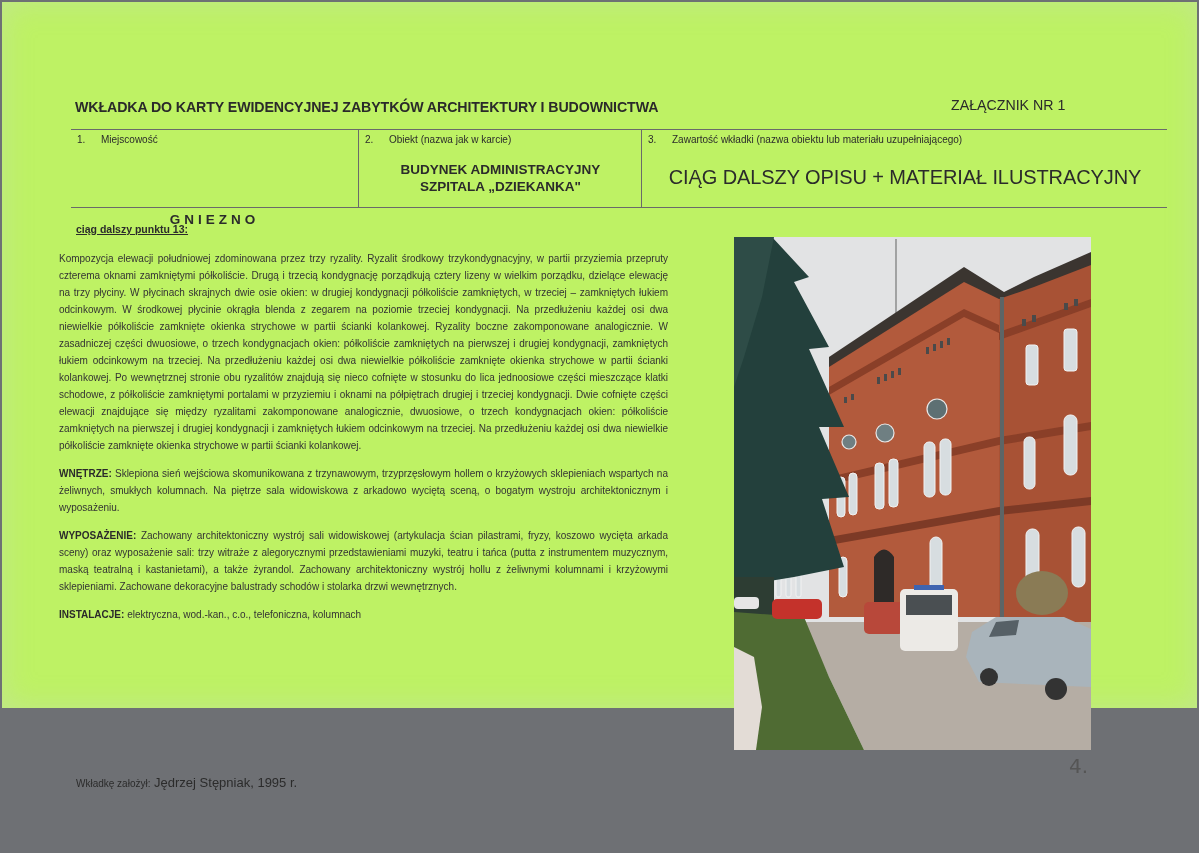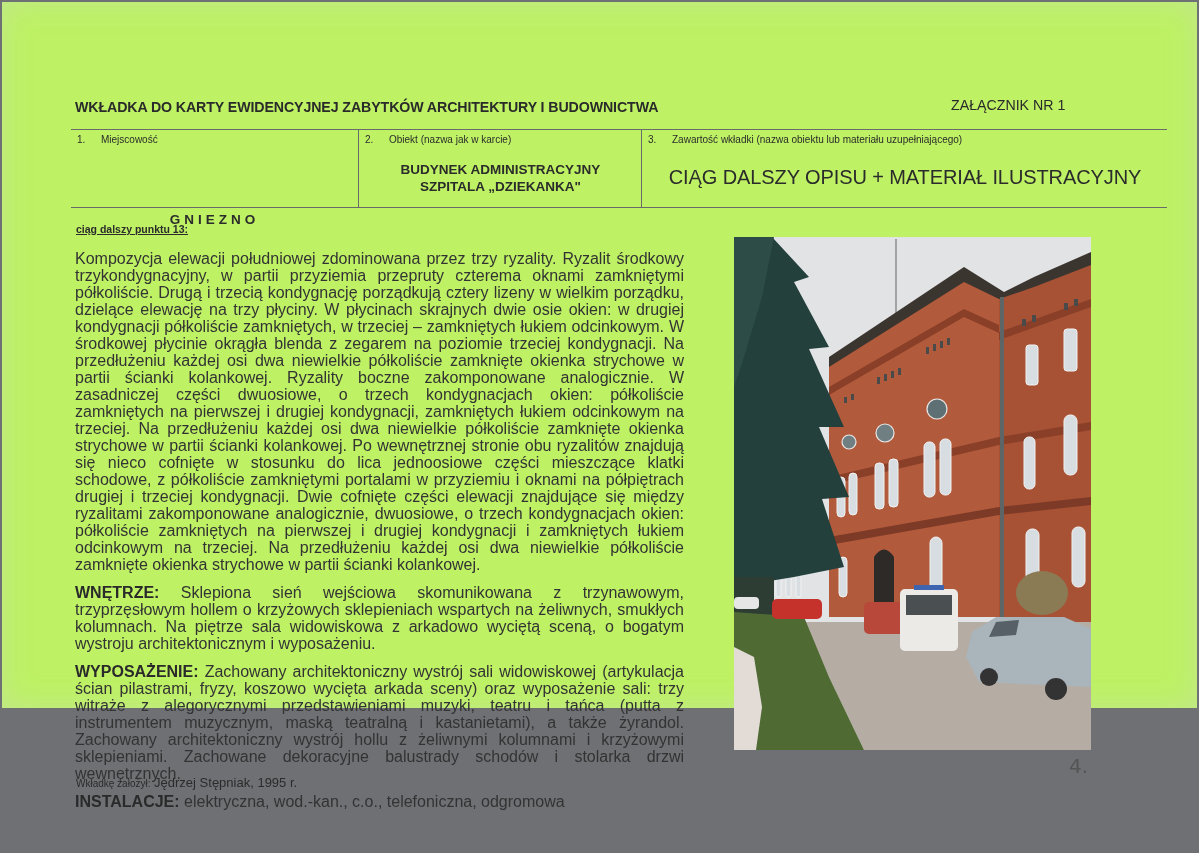--- a/index.html
+++ b/index.html
@@ -37,22 +37,22 @@
       font-size: 13.5px;
     }
     .c1 .val { font-weight: bold; letter-spacing: 4px; top: 36px; margin-top: 46px; }
     .c2 .val { font-weight: bold; line-height: 17px; top: 31px; }
     .c3 .val { font-size: 20px; top: 36px; letter-spacing: -0.1px; }
     .subhead {
       position: absolute; left: 74px; top: 221px;
       font-size: 10.5px; font-weight: bold; text-decoration: underline; text-align: center;
     }
     .body-text {
-      position: absolute; left: 73px; top: 248px; width: 609px;
-      font-size: 16px; line-height: 17px; text-align: justify;
+      position: absolute; left: 57px; top: 248px; width: 609px;
+      font-size: 10px; line-height: 17px; text-align: justify;
       color: #333;
     }
     .body-text p { margin: 0 0 11px 0; }
     .body-text b { color: #2a2a2a; }
     .author {
       position: absolute; left: 74px; top: 773px; font-size: 13px;
     }
     .author .small { font-size: 10px; }
     .photo {
       position: absolute; left: 732px; top: 235px; width: 357px; height: 513px;
@@ -92,21 +92,21 @@
       <div class="val">CIĄG DALSZY OPISU + MATERIAŁ ILUSTRACYJNY</div>
     </div>
   </div>
 
   <div class="subhead">ciąg dalszy punktu 13:</div>
 
   <div class="body-text">
     <p>Kompozycja elewacji południowej zdominowana przez trzy ryzality. Ryzalit środkowy trzykondygnacyjny, w partii przyziemia przepruty czterema oknami zamkniętymi półkoliście. Drugą i trzecią kondygnację porządkują cztery lizeny w wielkim porządku, dzielące elewację na trzy płyciny. W płycinach skrajnych dwie osie okien: w drugiej kondygnacji półkoliście zamkniętych, w trzeciej – zamkniętych łukiem odcinkowym. W środkowej płycinie okrągła blenda z zegarem na poziomie trzeciej kondygnacji. Na przedłużeniu każdej osi dwa niewielkie półkoliście zamknięte okienka strychowe w partii ścianki kolankowej. Ryzality boczne zakomponowane analogicznie. W zasadniczej części dwuosiowe, o trzech kondygnacjach okien: półkoliście zamkniętych na pierwszej i drugiej kondygnacji, zamkniętych łukiem odcinkowym na trzeciej. Na przedłużeniu każdej osi dwa niewielkie półkoliście zamknięte okienka strychowe w partii ścianki kolankowej. Po wewnętrznej stronie obu ryzalitów znajdują się nieco cofnięte w stosunku do lica jednoosiowe części mieszczące klatki schodowe, z półkoliście zamkniętymi portalami w przyziemiu i oknami na półpiętrach drugiej i trzeciej kondygnacji. Dwie cofnięte części elewacji znajdujące się między ryzalitami zakomponowane analogicznie, dwuosiowe, o trzech kondygnacjach okien: półkoliście zamkniętych na pierwszej i drugiej kondygnacji i zamkniętych łukiem odcinkowym na trzeciej. Na przedłużeniu każdej osi dwa niewielkie półkoliście zamknięte okienka strychowe w partii ścianki kolankowej.</p>
     <p><b>WNĘTRZE:</b><span> Sklepiona sień wejściowa skomunikowana z trzynawowym, trzyprzęsłowym hollem o krzyżowych sklepieniach wspartych na żeliwnych, smukłych kolumnach. Na piętrze sala widowiskowa z arkadowo wyciętą sceną, o bogatym wystroju architektonicznym i wyposażeniu.</span></p>
     <p><b>WYPOSAŻENIE:</b><span> Zachowany architektoniczny wystrój sali widowiskowej (artykulacja ścian pilastrami, fryzy, koszowo wycięta arkada sceny) oraz wyposażenie sali: trzy witraże z alegorycznymi przedstawieniami muzyki, teatru i tańca (putta z instrumentem muzycznym, maską teatralną i kastanietami), a także żyrandol. Zachowany architektoniczny wystrój hollu z żeliwnymi kolumnami i krzyżowymi sklepieniami. Zachowane dekoracyjne balustrady schodów i stolarka drzwi wewnętrznych.</span></p>
-    <p><b>INSTALACJE:</b><span> elektryczna, wod.-kan., c.o., telefoniczna, odgromowa</span></p>
+    <p><b>INSTALACJE:</b><span> elektryczna, wod.-kan., c.o., telefoniczna, kolumnach</span></p>
   </div>
 
   <div class="author">
     <span class="small">Wkładkę założył:</span><span> Jędrzej Stępniak, 1995 r.</span>
   </div>
 
   <div class="photo" title="Red brick administrative building of Dziekanka hospital with spruce tree and parked cars">
     <svg width="357" height="513" viewBox="0 0 357 513">
 
       <rect x="0" y="0" width="357" height="513" fill="#e2e3e4"></rect>

